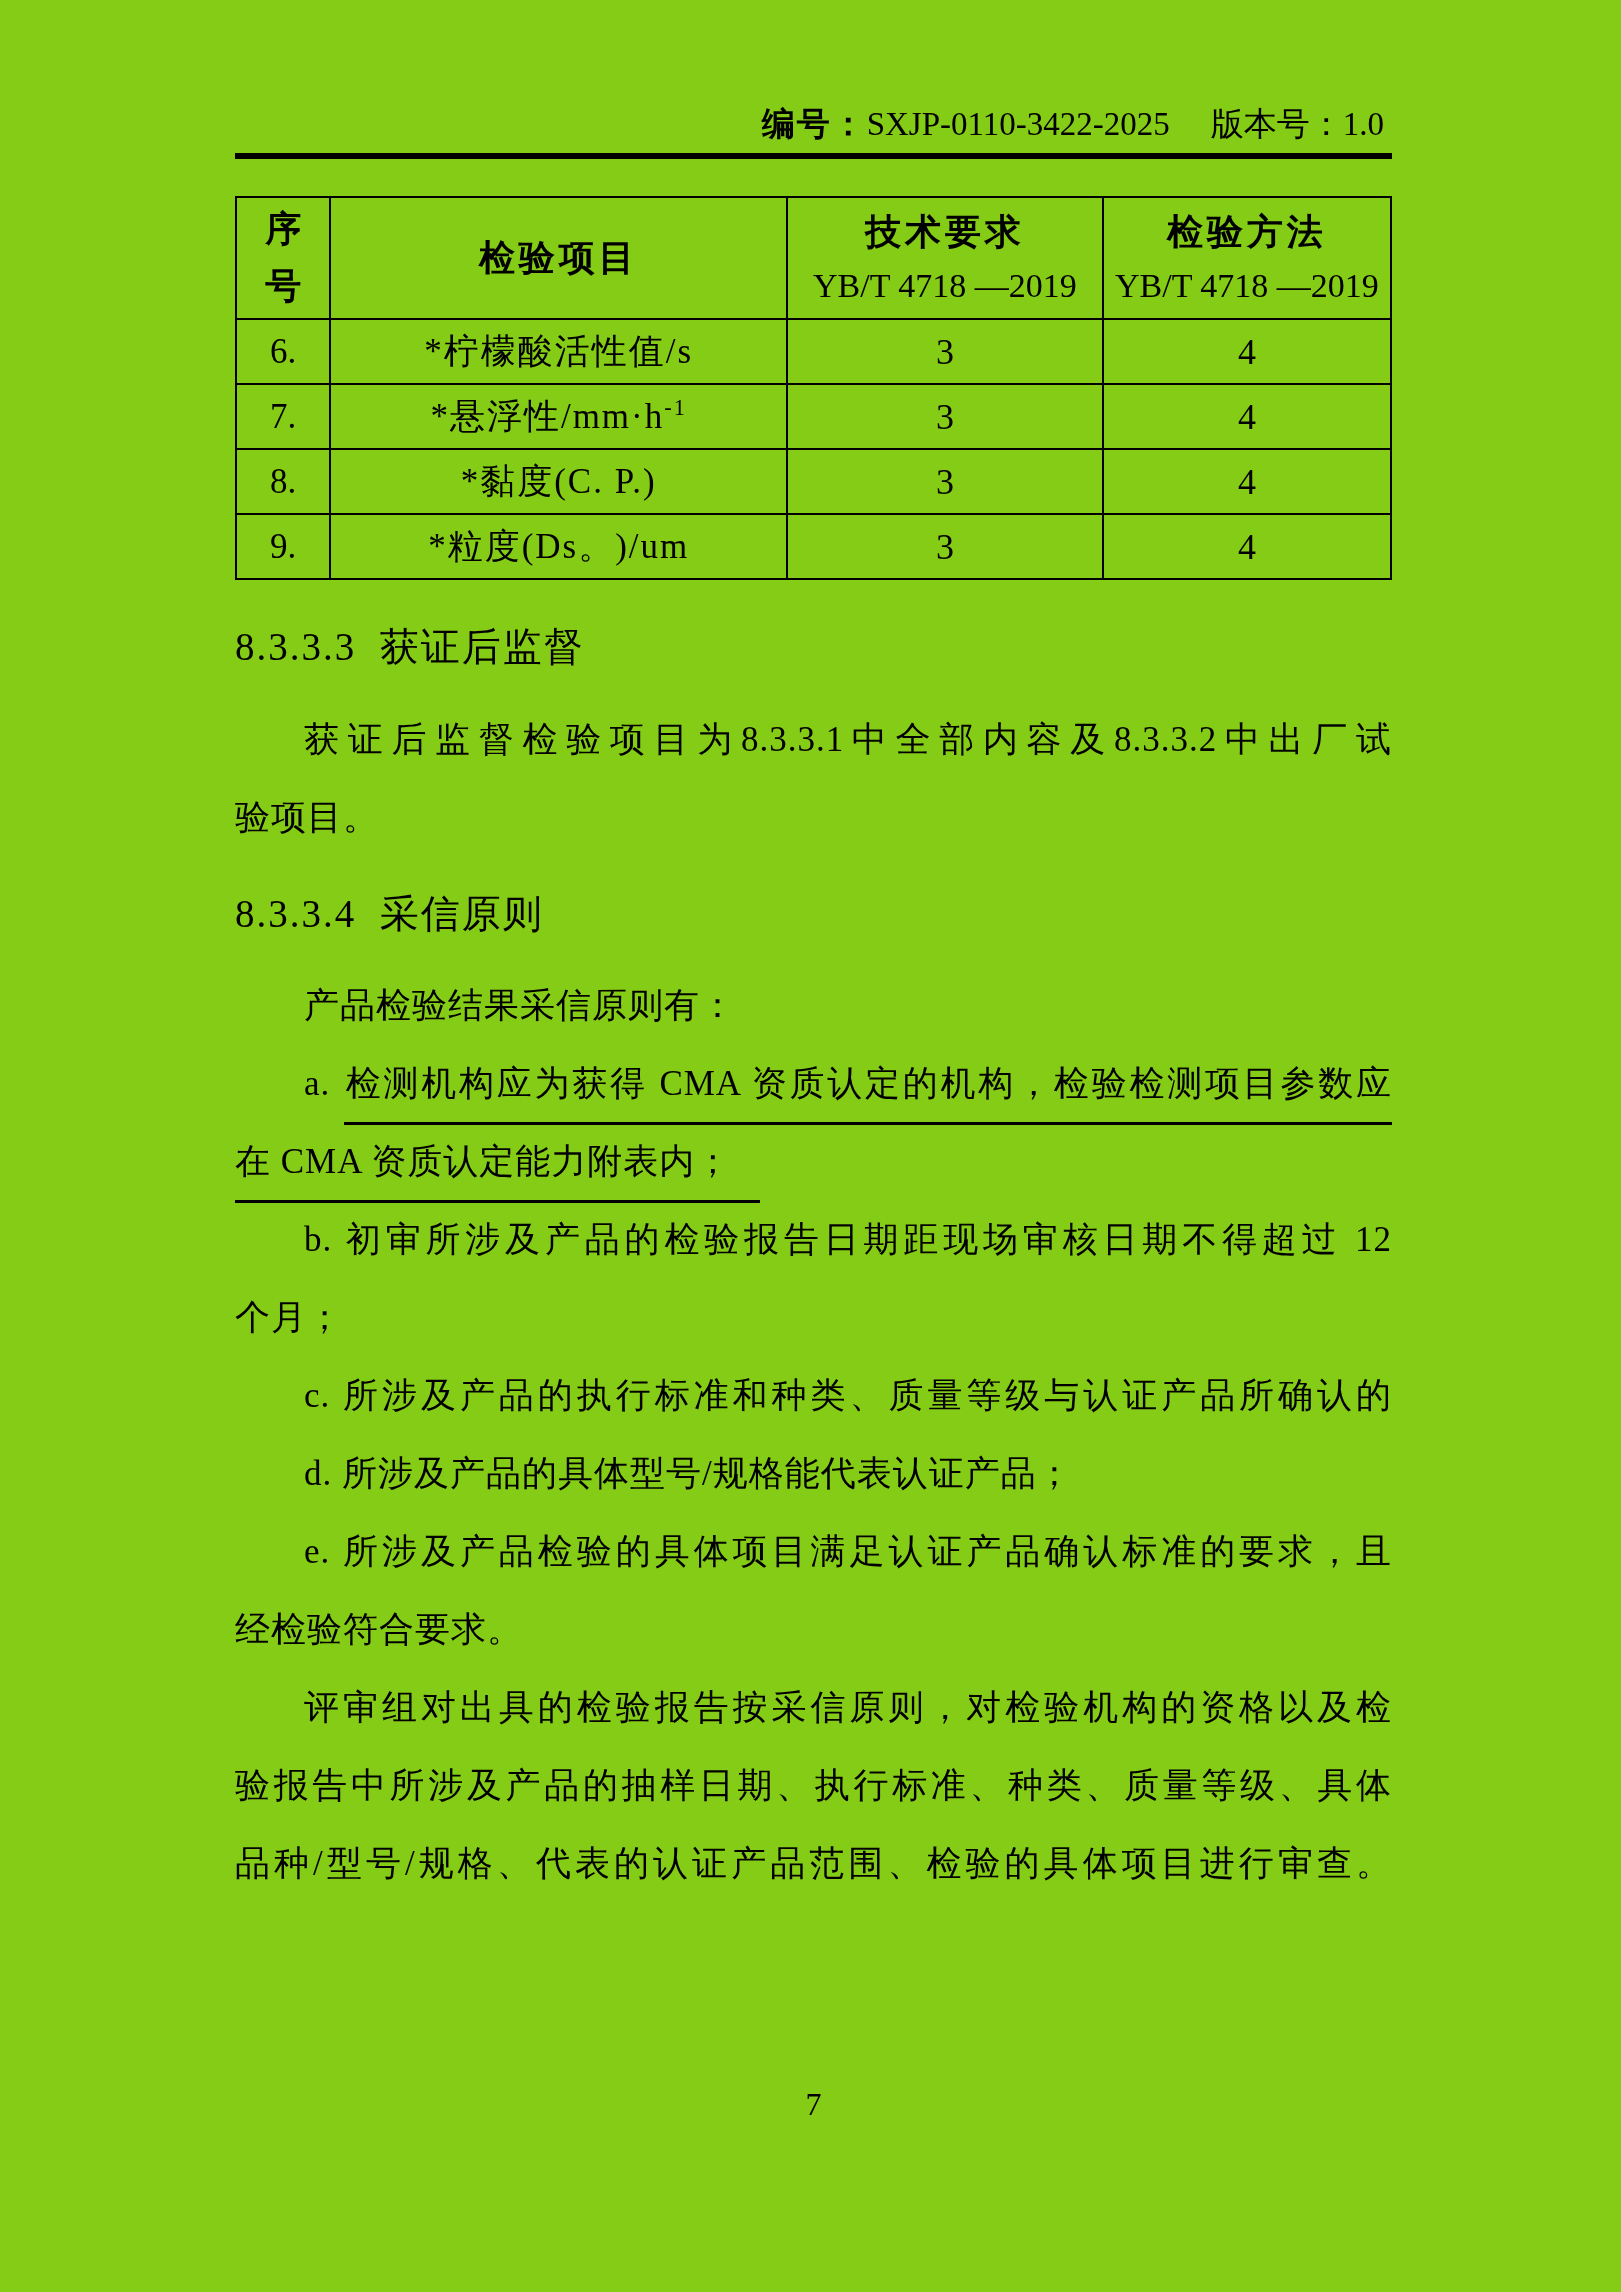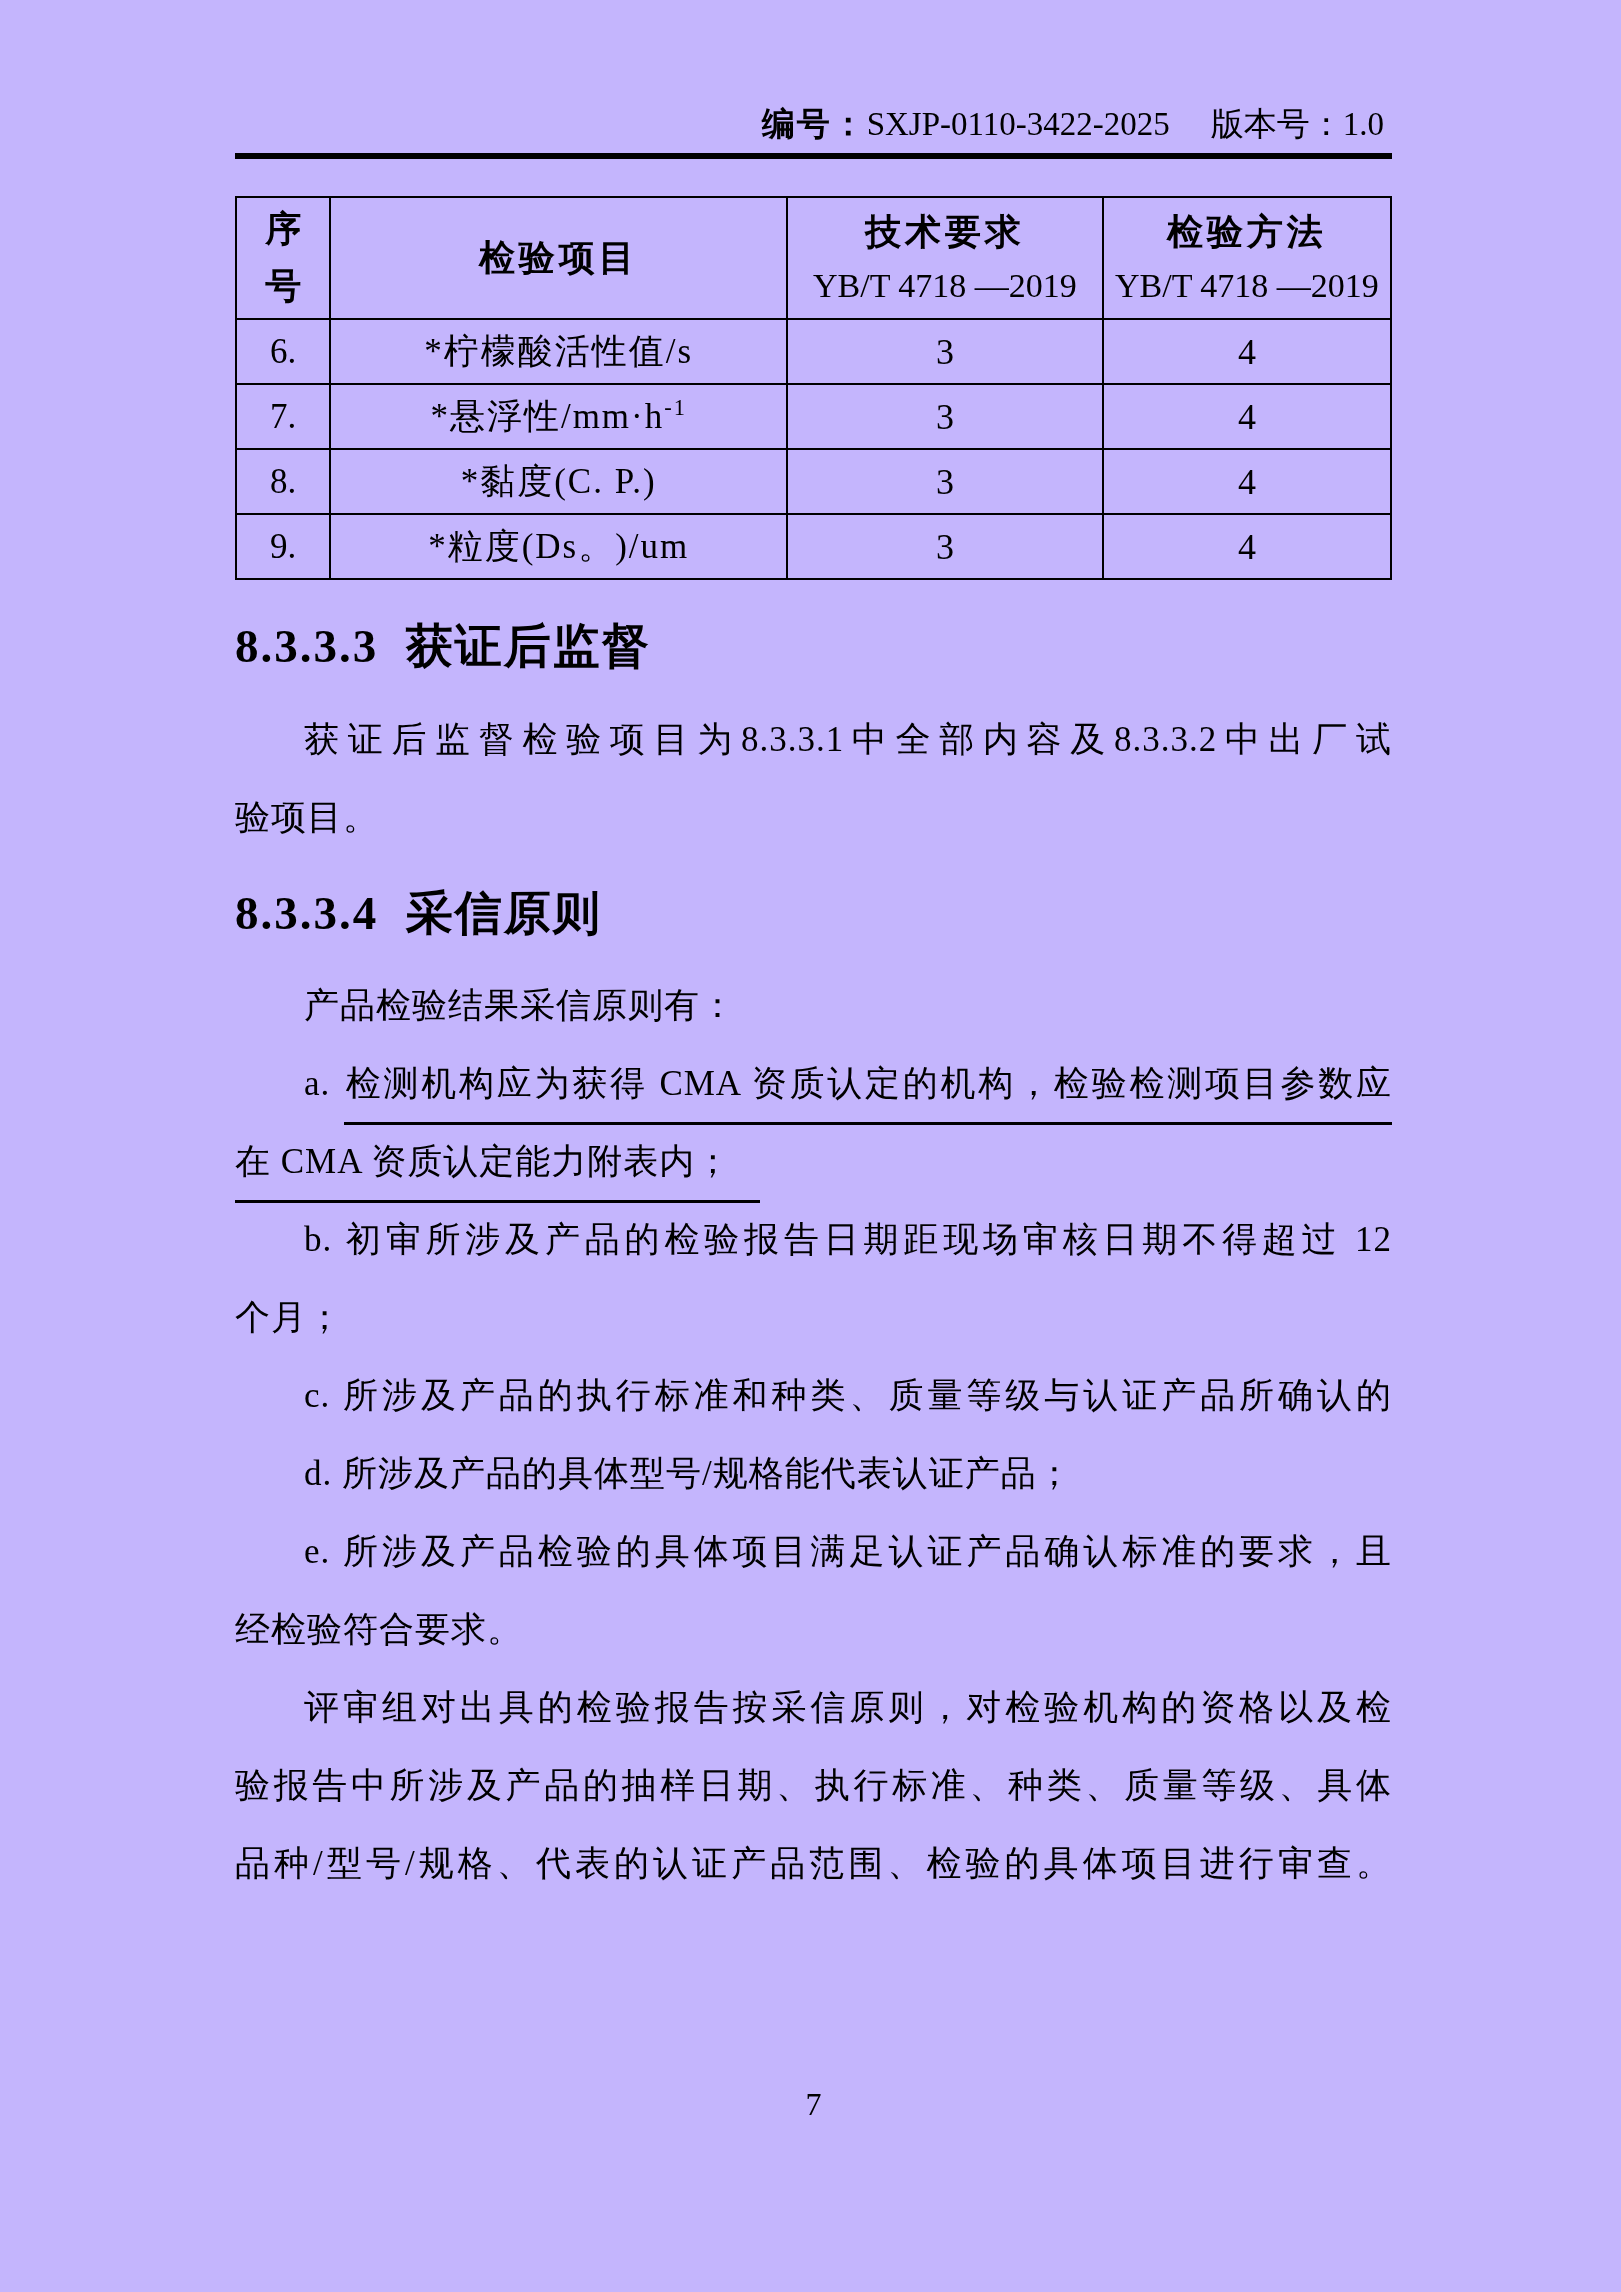--- a/index.html
+++ b/index.html
@@ -1,19 +1,19 @@
 <!DOCTYPE html>
 <html><head>
 <meta charset="utf-8">
 <style>
   html,body{margin:0;padding:0;background:#ffffff;}
   .page{
     position:relative;
     width:1621px;height:2293px;
-    background:#c4b5fd;color:#000000;
+    background:#84cc16;color:#000000;
     font-family:"Liberation Serif","DejaVu Serif",serif;
     overflow:hidden;
   }
   
   .doc-header{
     position:absolute;top:102px;left:235px;width:1149px;
     text-align:right;font-size:33px;white-space:pre;
   }
   .hb{font-weight:bold;letter-spacing:2px;}
   .hgap{display:inline-block;width:41px;}
@@ -37,21 +37,21 @@
   .h-bold{font-weight:bold;font-size:36px;letter-spacing:3.9px;line-height:55px;}
   .h-sub{font-size:34px;letter-spacing:0px;line-height:51px;}
   .h-seq{font-weight:bold;font-size:36px;line-height:57px;}
   .cell-no{font-size:35px;}
   .cell-item{font-size:35px;letter-spacing:2px;}
   .cell-val{font-size:36px;}
   .cell-item sup{font-size:22.5px;}
   
   .body-flow{position:absolute;top:617px;left:235px;width:1157px;}
   .sec-h{
-    font-size:47px;font-weight:bold;line-height:59px;
+    font-size:39px;font-weight:normal;line-height:59px;
     letter-spacing:2px;white-space:pre;
   }
   .mt-h{margin-top:27px;}
   .para{margin-top:24.5px;}
   .line{
     font-size:35px;line-height:78px;letter-spacing:1px;white-space:nowrap;
   }
   .indent{text-indent:69px;}
   .fill{text-align:justify;text-align-last:justify;}
   .ul{border-bottom:3.9px solid #000000;padding-bottom:19px;}

